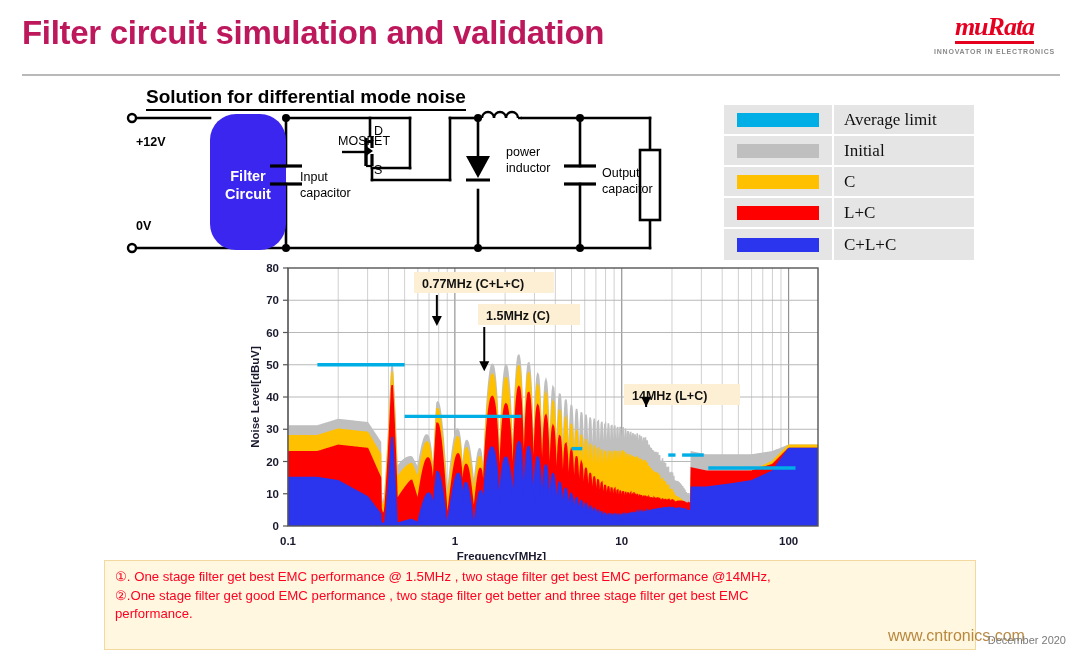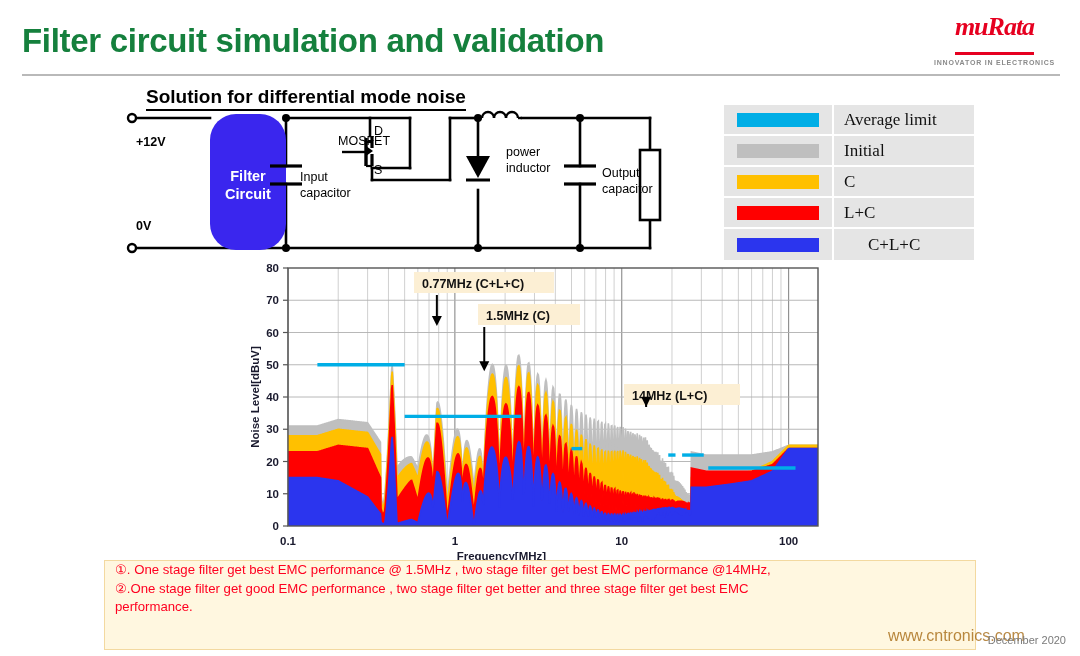--- a/index.html
+++ b/index.html
@@ -6,30 +6,30 @@
   html,body { width:1080px; height:656px; }
   body {
     font-family: "Liberation Sans", sans-serif;
     background:#ffffff;
     position:relative;
     overflow:hidden;
   }
 
   
   #slide-title {
-    position:absolute; left:22px; top:22px;
-    font-size:33px; font-weight:bold; color:#15803d;
+    position:absolute; left:22px; top:14px;
+    font-size:33px; font-weight:bold; color:#be185d;
     letter-spacing:-0.3px; white-space:nowrap;text-align:center;
   }
   #brand-logo { position:absolute; right:18px; top:14px; text-align:center; width:135px; }
   #brand-logo .wordmark {
     font-family:"Liberation Serif", serif;
     font-size:26px; font-weight:bold; font-style:italic;
     color:#E60020; letter-spacing:-1px; line-height:1;
-    border-bottom:3px solid #E60020; padding-bottom:12px; display:inline-block;
+    border-bottom:3px solid #E60020; padding-bottom:1px; display:inline-block;
   }
   #brand-logo .tagline {
     font-size:7px; color:#8a8a8a; letter-spacing:0.8px; margin-top:4px;
     font-weight:bold;
   }
   #header-rule {
     position:absolute; left:22px; top:74px; width:1038px; height:2px;
     background:#b9b9b9;
   }
 
@@ -42,21 +42,21 @@
   #circuit-area { position:absolute; left:110px; top:108px; width:600px; height:155px; }
   #circuit-area svg { display:block; }
   .cap-label { font-size:12.5px; fill:#000; font-family:"Liberation Sans", sans-serif; }
 
   
   #legend {
     position:absolute; left:724px; top:105px; width:250px;
     background:#e5e5e5; border-collapse:separate;
   }
   .legend-row { display:flex; align-items:center; height:31px; border-bottom:2px solid #fff; }
-  .legend-row:last-child { border-bottom:none;gap:24px; }
+  .legend-row:last-child { border-bottom:none; }
   .legend-swatch-cell {
     width:110px; height:100%; display:flex; align-items:center; justify-content:center;
     border-right:2px solid #fff;
   }
   .legend-swatch { width:82px; height:14px; }
   .legend-label {
     flex:1; padding-left:10px;
     font-family:"Liberation Serif", serif; font-size:17px; color:#111;
   }
 
@@ -67,21 +67,21 @@
                    font-family:"Liberation Sans", sans-serif; }
   .axis-title { font-size:11.5px; font-weight:bold; fill:#1a1a2e;
                 font-family:"Liberation Sans", sans-serif; }
   .annot-text { font-size:12.5px; font-weight:bold; fill:#111;
                 font-family:"Liberation Sans", sans-serif; }
 
   
   #footnote {
     position:absolute; left:104px; top:560px; width:872px; height:90px;
     background:#FFF7E0; border:1px solid #F3D9A0;
-    padding:0 10px 0 10px;
+    padding:7px 10px 0 10px;
     color:#FF0020; font-size:13.2px; line-height:1.42;
   }
   #watermark {
     position:absolute; left:888px; top:627px;
     font-size:16px; color:#a16207; opacity:.75; font-weight:normal;
     pointer-events:none;
   }
   #slide-date {
     position:absolute; right:14px; top:634px;
     font-size:11px; color:#7a7a7a;

